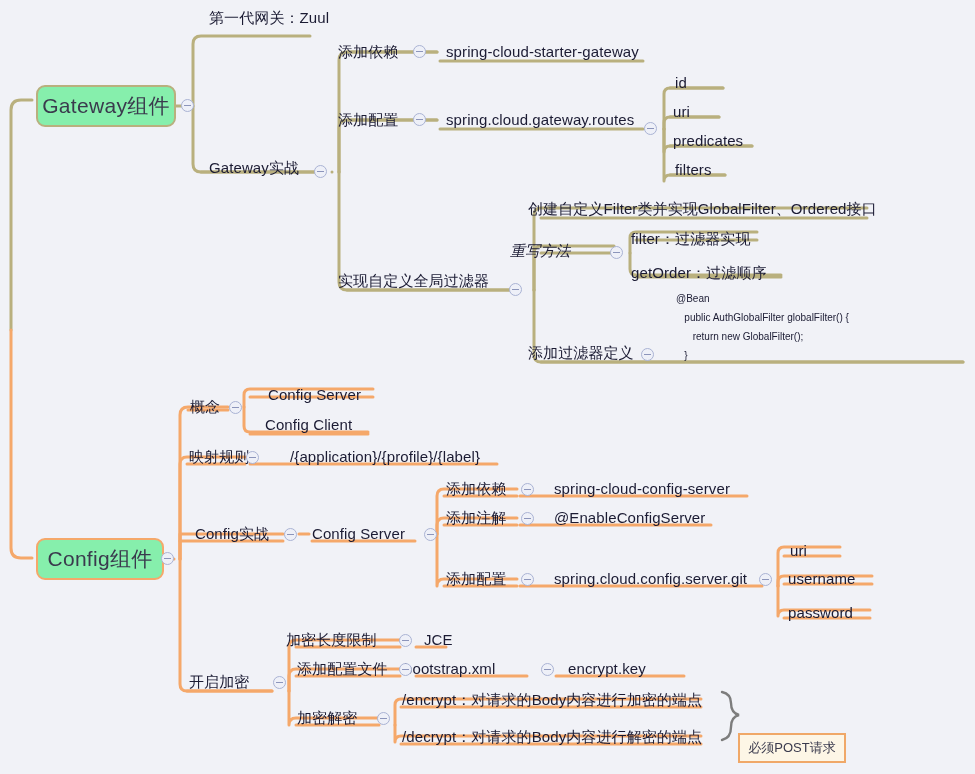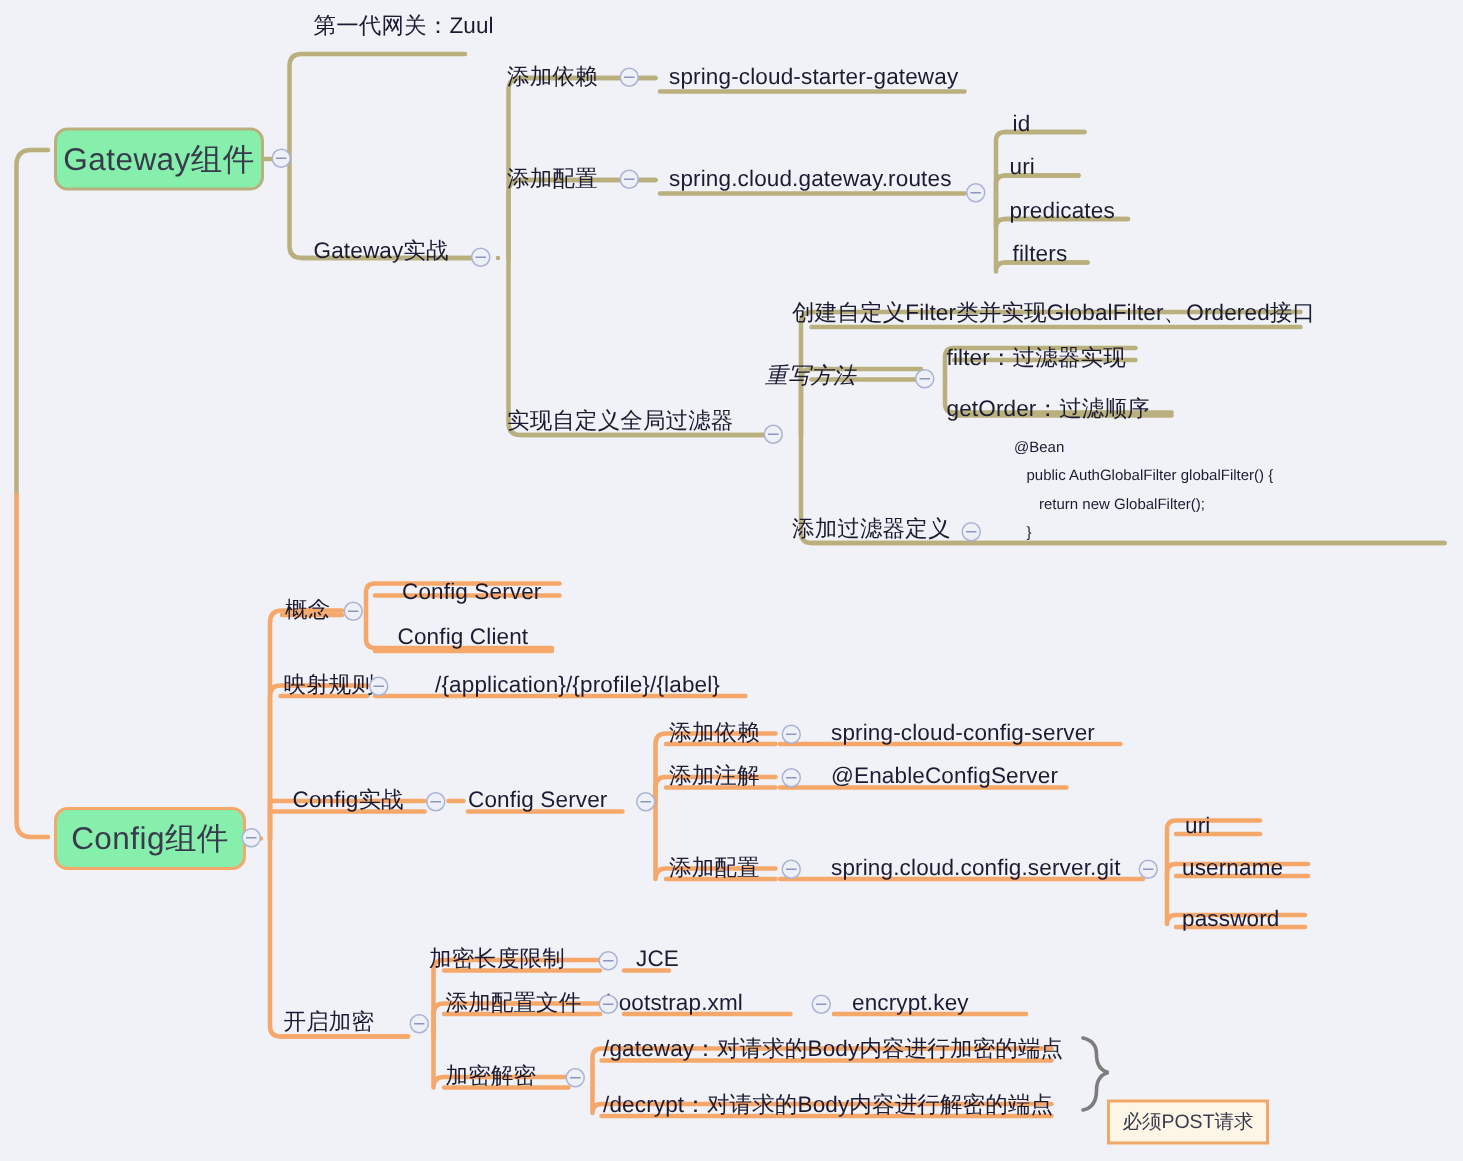--- a/index.html
+++ b/index.html
@@ -292,21 +292,21 @@
   <div class="node cn" style="left:189px; top:672px;">开启加密</div>
 
   <div class="node cn" style="left:286px; top:630px;">加密长度限制</div>
   <div class="node" style="left:424px; top:630px;">JCE</div>
 
   <div class="node cn" style="left:297px; top:659px;">添加配置文件</div>
   <div class="node" style="left:404px; top:659px;">bootstrap.xml</div>
   <div class="node" style="left:568px; top:659px;">encrypt.key</div>
 
   <div class="node cn" style="left:297px; top:708px;">加密解密</div>
-  <div class="node cn" style="left:402px; top:690px;">/gateway：对请求的Body内容进行加密的端点</div>
+  <div class="node cn" style="left:402px; top:690px;">/encrypt：对请求的Body内容进行加密的端点</div>
   <div class="node cn" style="left:402px; top:727px;">/decrypt：对请求的Body内容进行解密的端点</div>
 
   <div class="callout" style="left:738px; top:704px; width:108px; height:30px;margin-top:29px;">必须POST请求</div>
 
   <div class="toggle" style="left:181px; top:99px;"></div>
   <div class="toggle" style="left:314px; top:165px;"></div>
   <div class="toggle" style="left:413px; top:45px;"></div>
   <div class="toggle" style="left:413px; top:113px;"></div>
   <div class="toggle" style="left:644px; top:122px;"></div>
   <div class="toggle" style="left:509px; top:283px;"></div>

